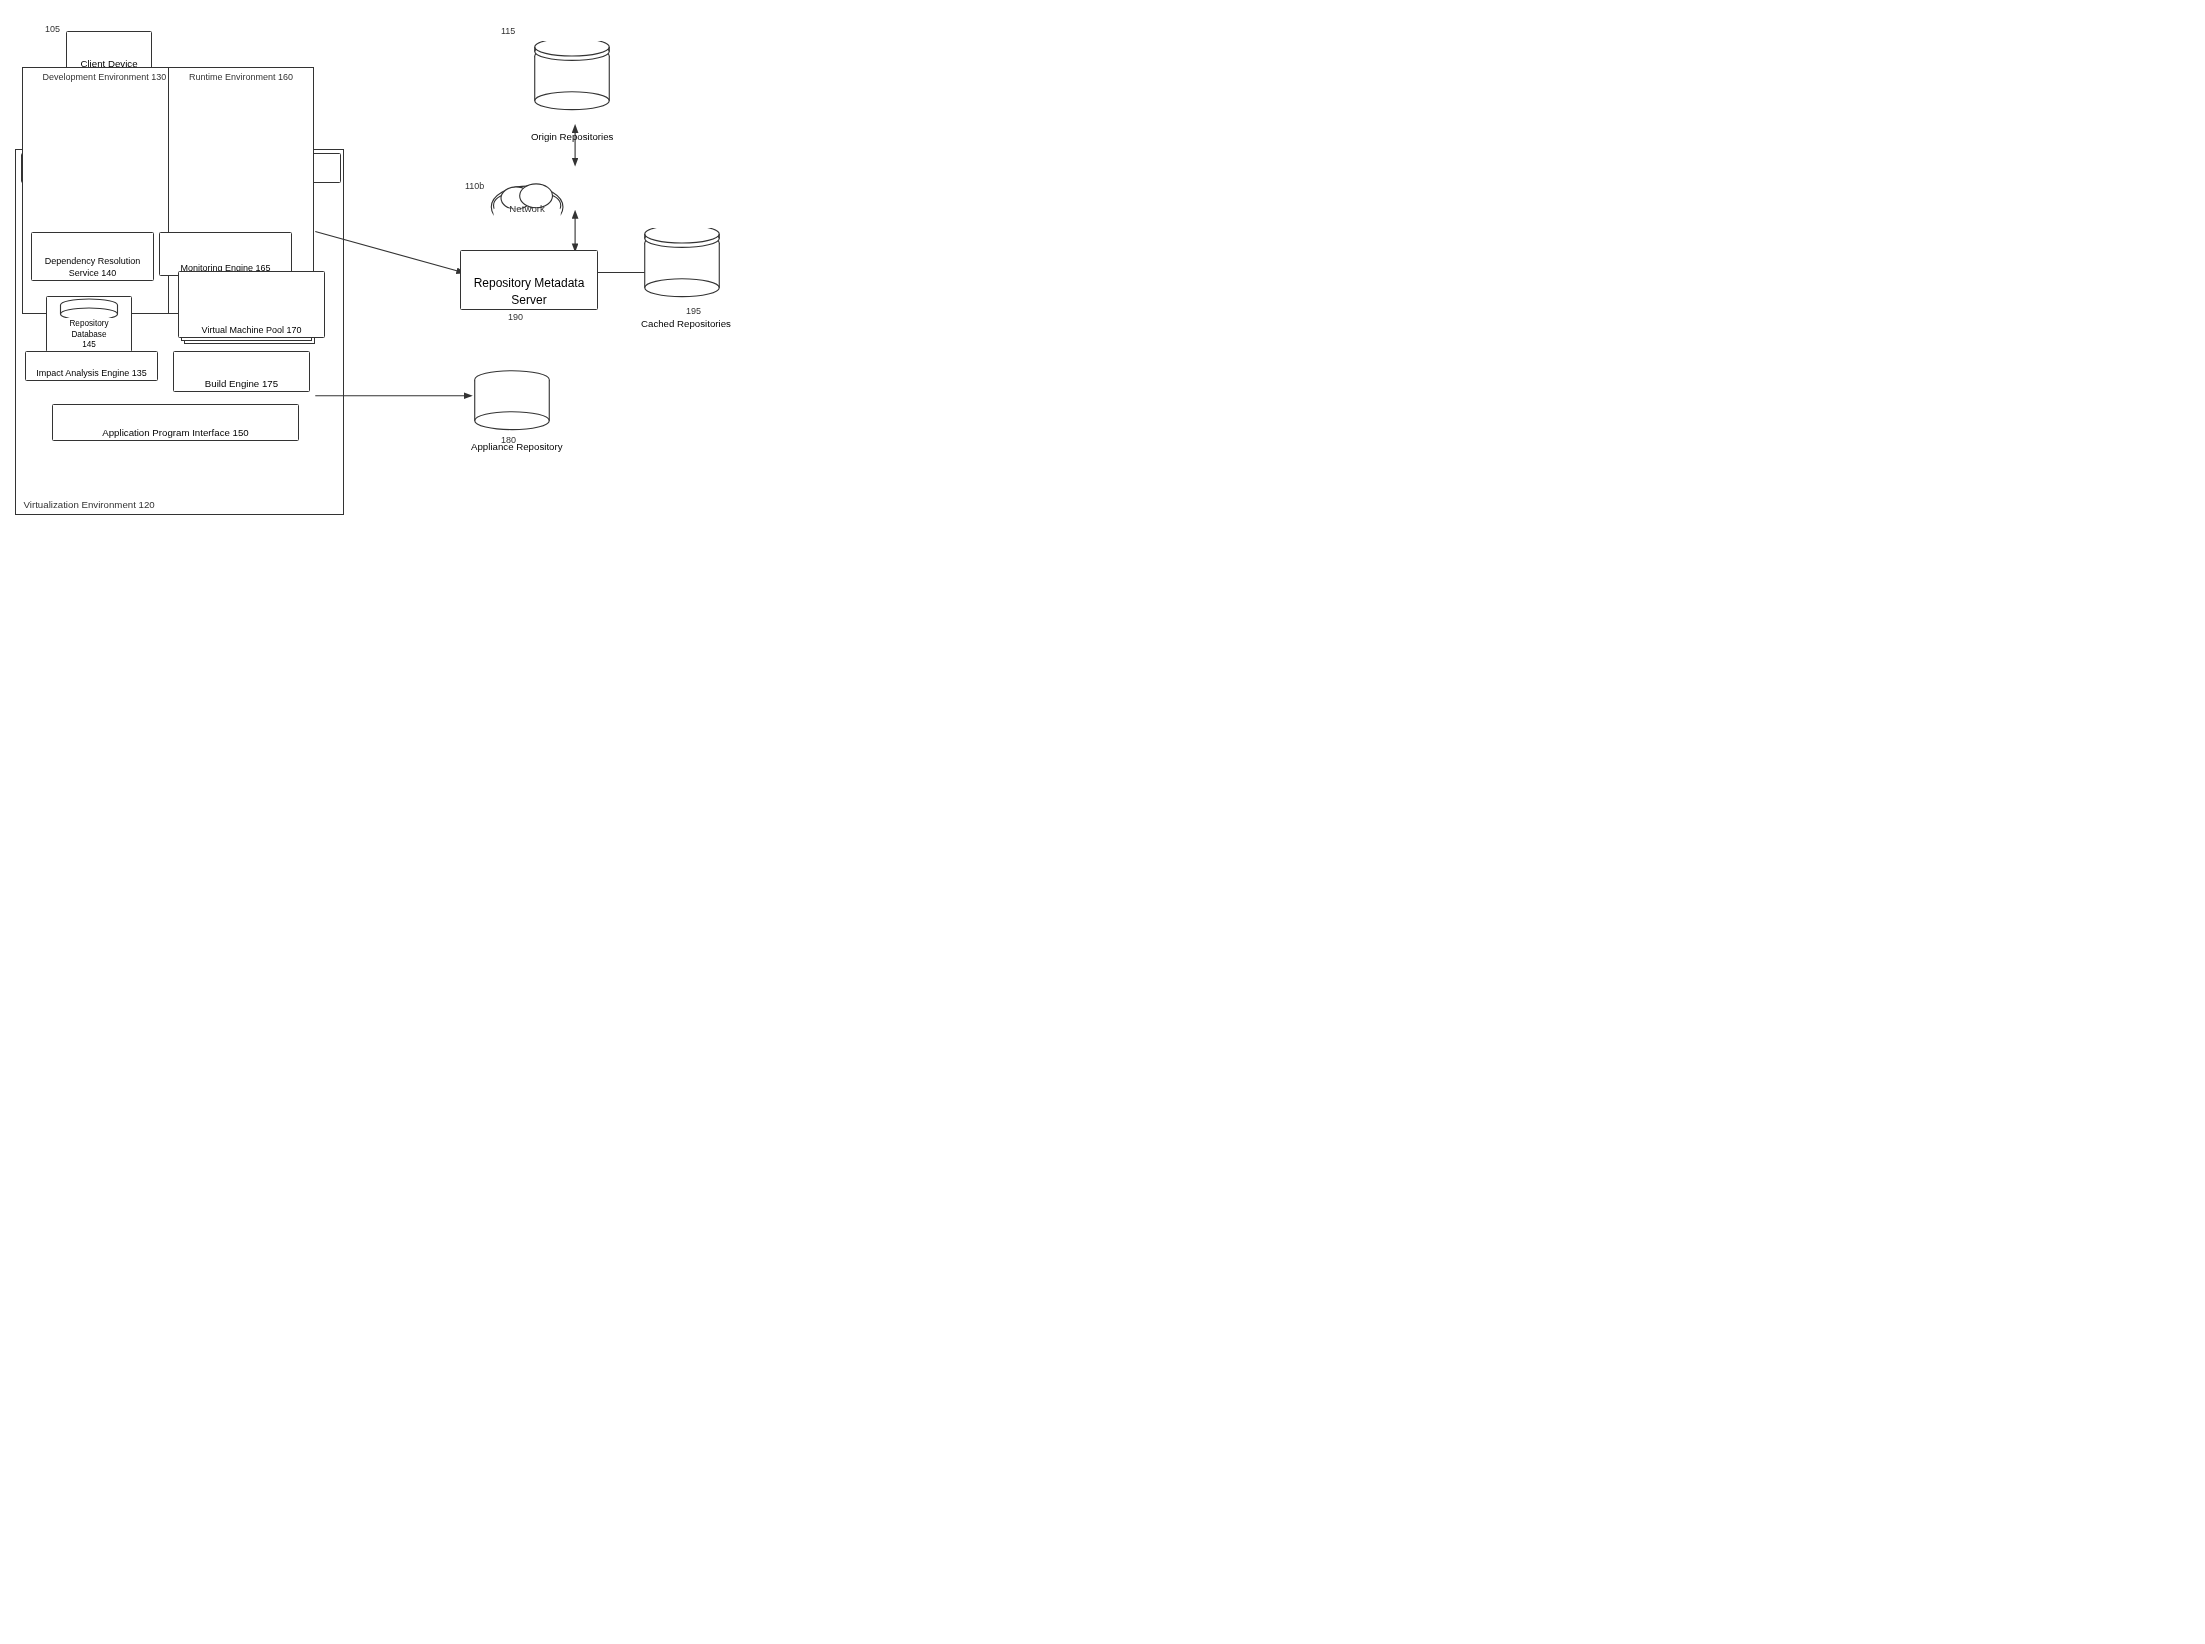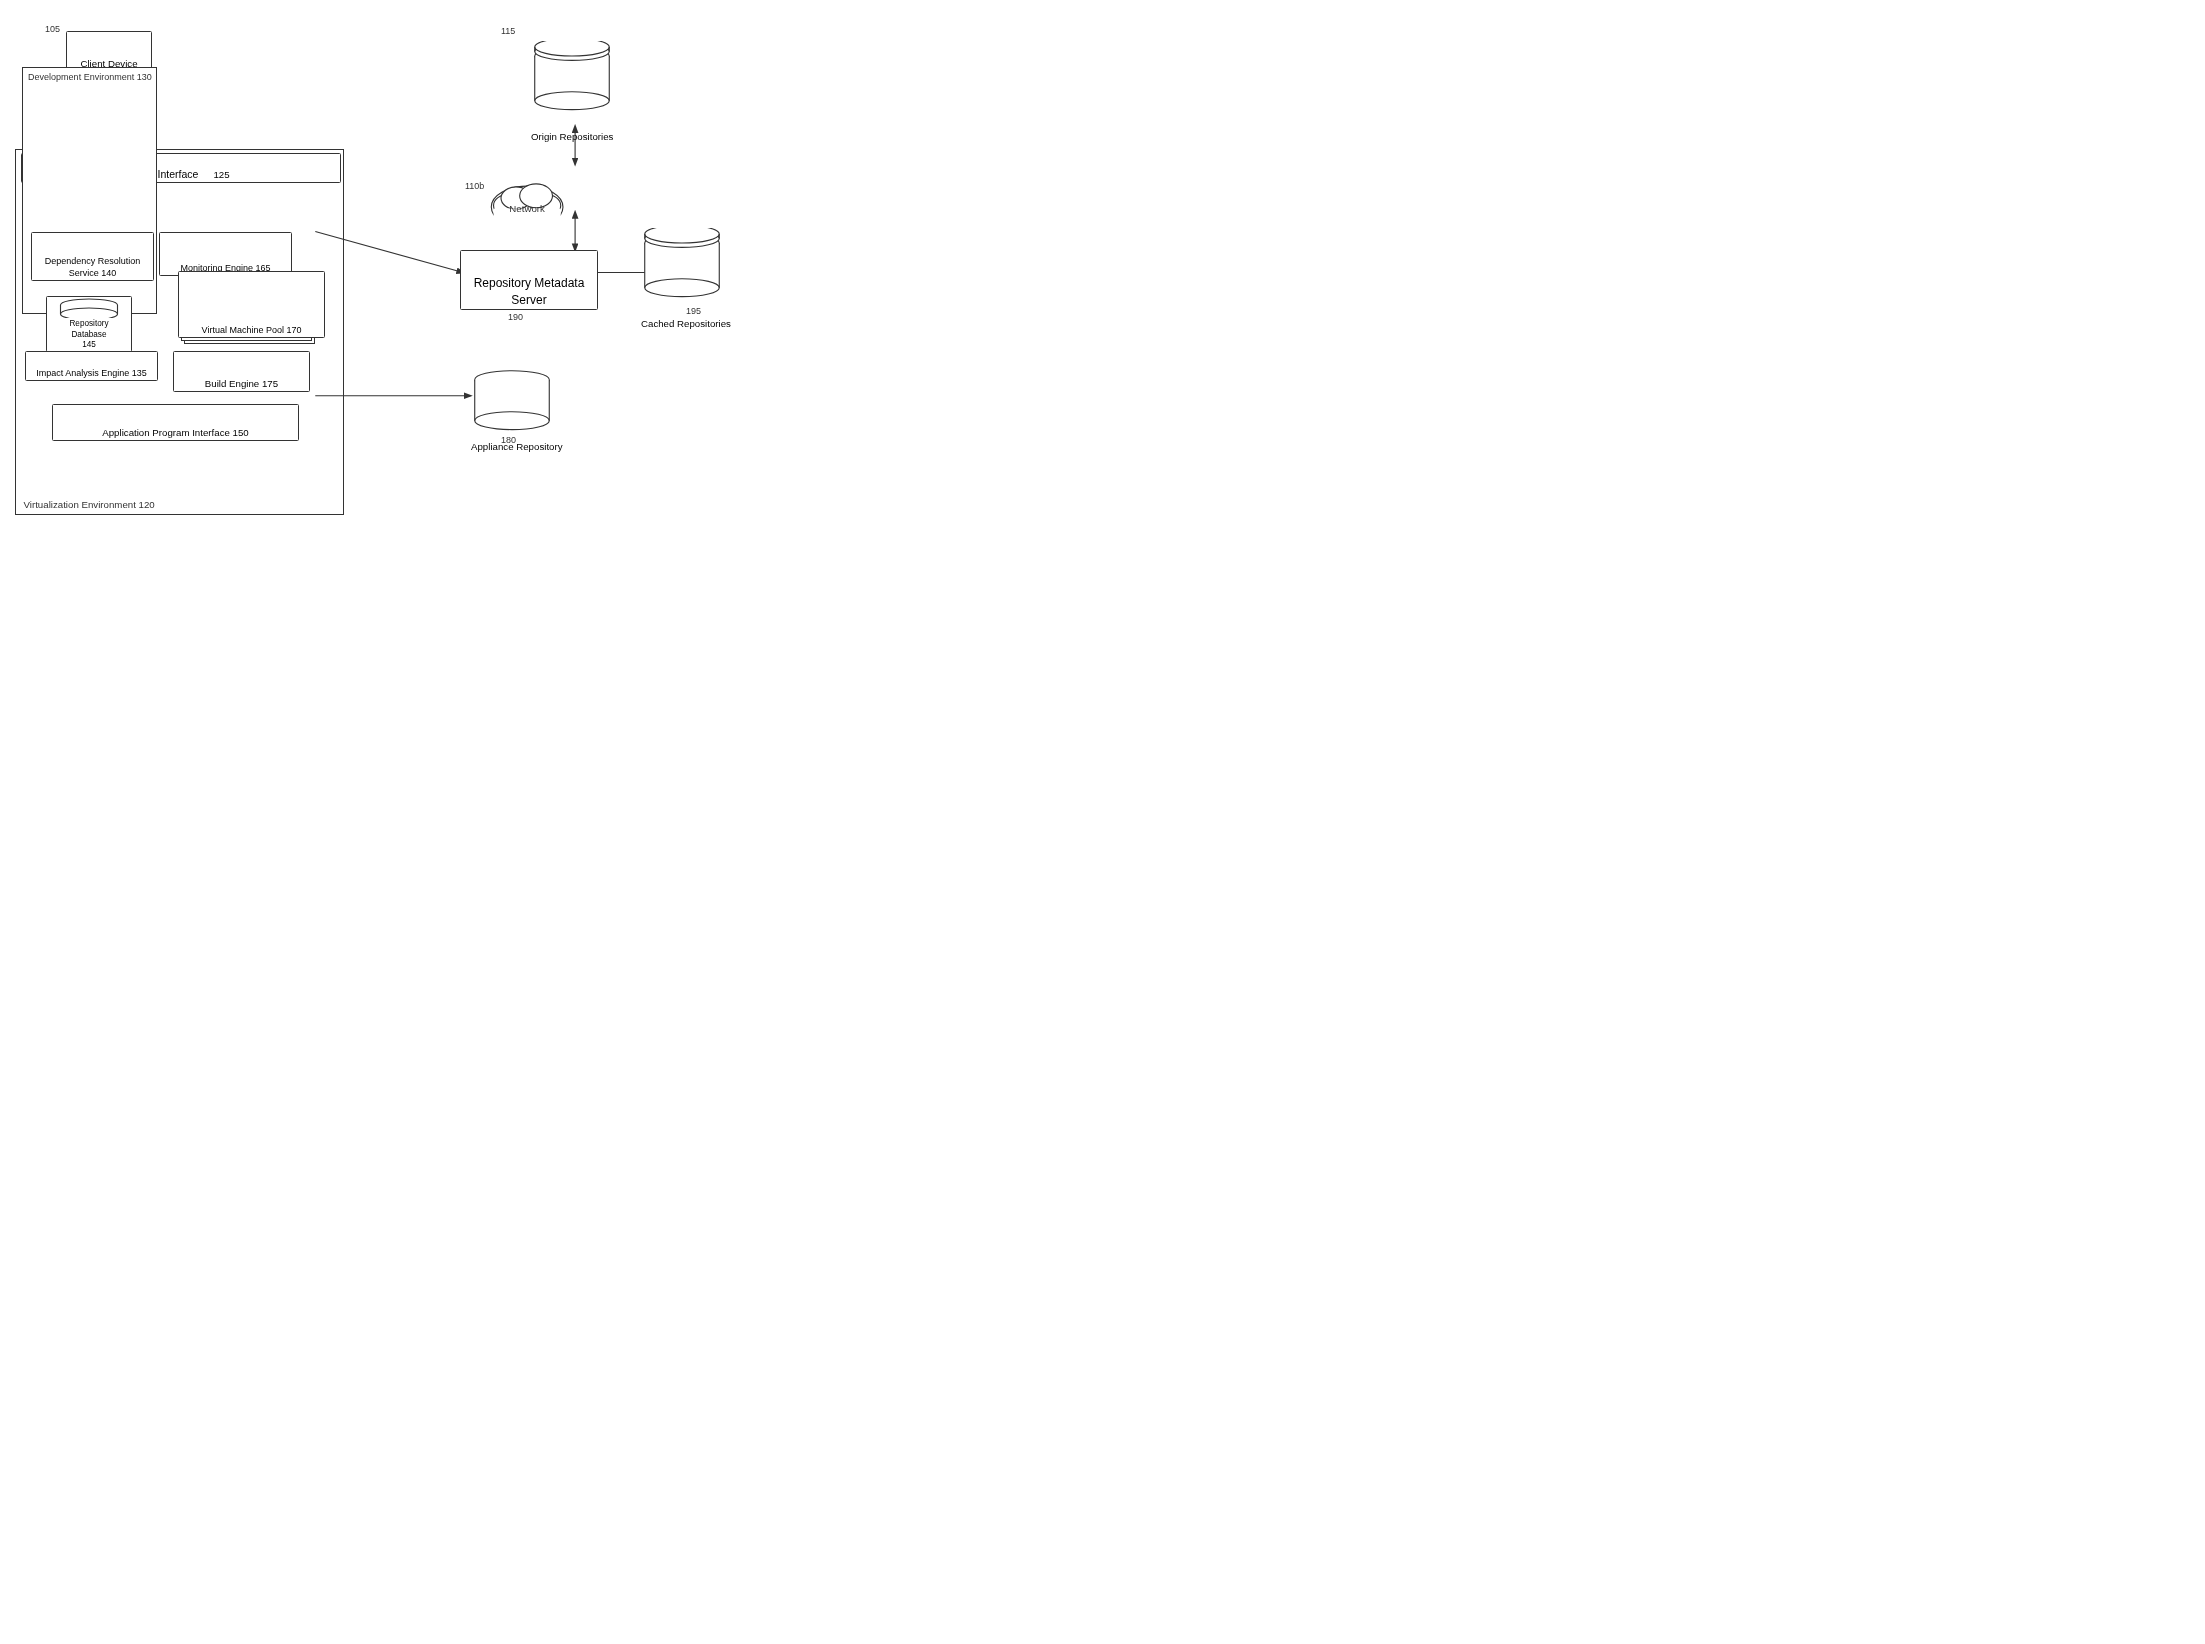--- a/index.html
+++ b/index.html
@@ -53,21 +53,21 @@
       font-size: 9.7px;
       color: #333;
     }
 
     .dev-env {
       position: absolute;
       border: 1.5px solid #333;
       background: #fff;
       left: 22.4px;
       top: 67px;
-      width: 135px;
+      width: 164px;
       height: 247px;
     }
 
     .dev-env-label {
       position: absolute;
       top: 3.7px;
       left: 50%;
       transform: translateX(-50%);
       font-size: 9px;
       text-align: center;
@@ -197,20 +197,23 @@
         <line x1="78" y1="10" x2="78" y2="22" stroke="#333" stroke-width="1.5"></line>
       </svg>
       <div style="font-size:8.2px; text-align:center; line-height:1.3; margin-top:1.5px;">Repository<br>Database<br>145</div>
     </div>
   </div>
 
   <div class="box box-rect" style="left:25px; top:351px; width:133px; height:30px; font-size:9px;">
     <span>Impact Analysis Engine 135</span>
   </div>
 
+  <div class="runtime-env">
+    <span class="runtime-env-label">Runtime Environment 160</span>
+  </div>
 
   <div class="box box-rect" style="left:159px; top:232px; width:133px; height:44px; font-size:9px;">
     <span>Monitoring Engine 165</span>
   </div>
 
   <div style="position:absolute; left:178px; top:271px; width:131px; height:71px;">
 
     <div style="position:absolute; top:6px; left:6px; width:131px; height:67px; border:1.5px solid #333; background:#fff;"></div>
     <div style="position:absolute; top:3px; left:3px; width:131px; height:67px; border:1.5px solid #333; background:#fff;"></div>
     <div class="box box-rect" style="position:absolute; top:0; left:0; width:147px; height:67px; font-size:9px; background:#fff;">

